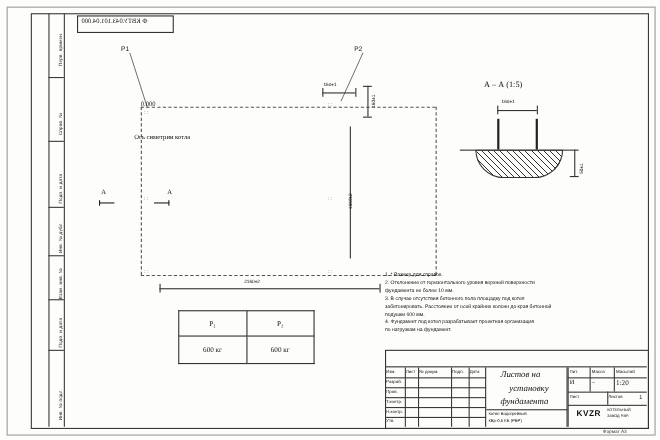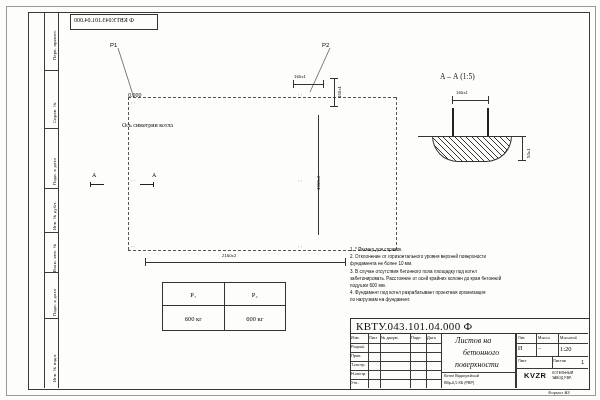--- a/index.html
+++ b/index.html
@@ -154,21 +154,20 @@
     <tr>
       <td style="height:22px;">600 кг</td>
       <td style="height:22px;">600 кг</td>
     </tr>
   </tbody>
     </table>
 
   <div class="title-block" style="left:350px;top:318px;width:238px;height:70px;"></div>
 
   <div style="position:absolute;left:350px;top:318px;width:238px;height:16px;border-bottom:1px solid #333;box-sizing:border-box;"></div>
-  <div class="big-code" style="left:356px;top:320px;">КВТУ.043.101.04.000   Ф</div>
 
   <div style="position:absolute;left:350px;top:334px;width:92px;height:54px;border-right:1px solid #333;box-sizing:border-box;"></div>
   <div class="cellline" style="left:350px;top:343px;width:92px;"></div>
   <div class="cellline" style="left:350px;top:352px;width:92px;"></div>
   <div class="cellline" style="left:350px;top:361px;width:92px;"></div>
   <div class="cellline" style="left:350px;top:370px;width:92px;"></div>
   <div class="cellline" style="left:350px;top:379px;width:92px;"></div>
   <div class="vline" style="left:368px;top:334px;width:1px;height:54px;"></div>
   <div class="vline" style="left:380px;top:334px;width:1px;height:54px;"></div>
   <div class="vline" style="left:410px;top:334px;width:1px;height:54px;"></div>
@@ -181,22 +180,22 @@
   <div class="tb-cell" style="left:427px;top:335px;width:15px;height:8px;border:none;">Дата</div>
 
   <div class="tb-cell" style="left:351px;top:344px;width:17px;height:8px;border:none;">Разраб.</div>
   <div class="tb-cell" style="left:351px;top:353px;width:17px;height:8px;border:none;">Пров.</div>
   <div class="tb-cell" style="left:351px;top:362px;width:17px;height:8px;border:none;">Т.контр.</div>
   <div class="tb-cell" style="left:351px;top:371px;width:17px;height:8px;border:none;">Н.контр.</div>
   <div class="tb-cell" style="left:351px;top:380px;width:17px;height:8px;border:none;">Утв.</div>
 
   <div style="position:absolute;left:442px;top:334px;width:74px;height:54px;border-right:1px solid #333;box-sizing:border-box;"></div>
   <div class="tname" style="left:455px;top:336px;">Листов на</div>
-  <div class="tname" style="left:463px;top:348px;">бетонного</div>
-  <div class="tname" style="left:455px;top:360px;">поверхности</div>
+  <div class="tname" style="left:463px;top:348px;">установку</div>
+  <div class="tname" style="left:455px;top:360px;">фундамента</div>
   <div class="cellline" style="left:442px;top:372px;width:74px;"></div>
   <div class="tb-cell" style="left:444px;top:374px;width:72px;height:7px;border:none;font-size:3.8px;">Котел Водогрейный</div>
   <div class="tb-cell" style="left:444px;top:381px;width:72px;height:7px;border:none;font-size:3.8px;">КВр-0,5  КБ  (РВР)</div>
 
   <div class="cellline" style="left:516px;top:343px;width:72px;"></div>
   <div class="cellline" style="left:516px;top:356px;width:72px;"></div>
   <div class="cellline" style="left:516px;top:368px;width:72px;"></div>
   <div class="vline" style="left:516px;top:334px;width:1px;height:54px;"></div>
   <div class="vline" style="left:536px;top:334px;width:1px;height:22px;"></div>
   <div class="vline" style="left:558px;top:334px;width:1px;height:22px;"></div>

